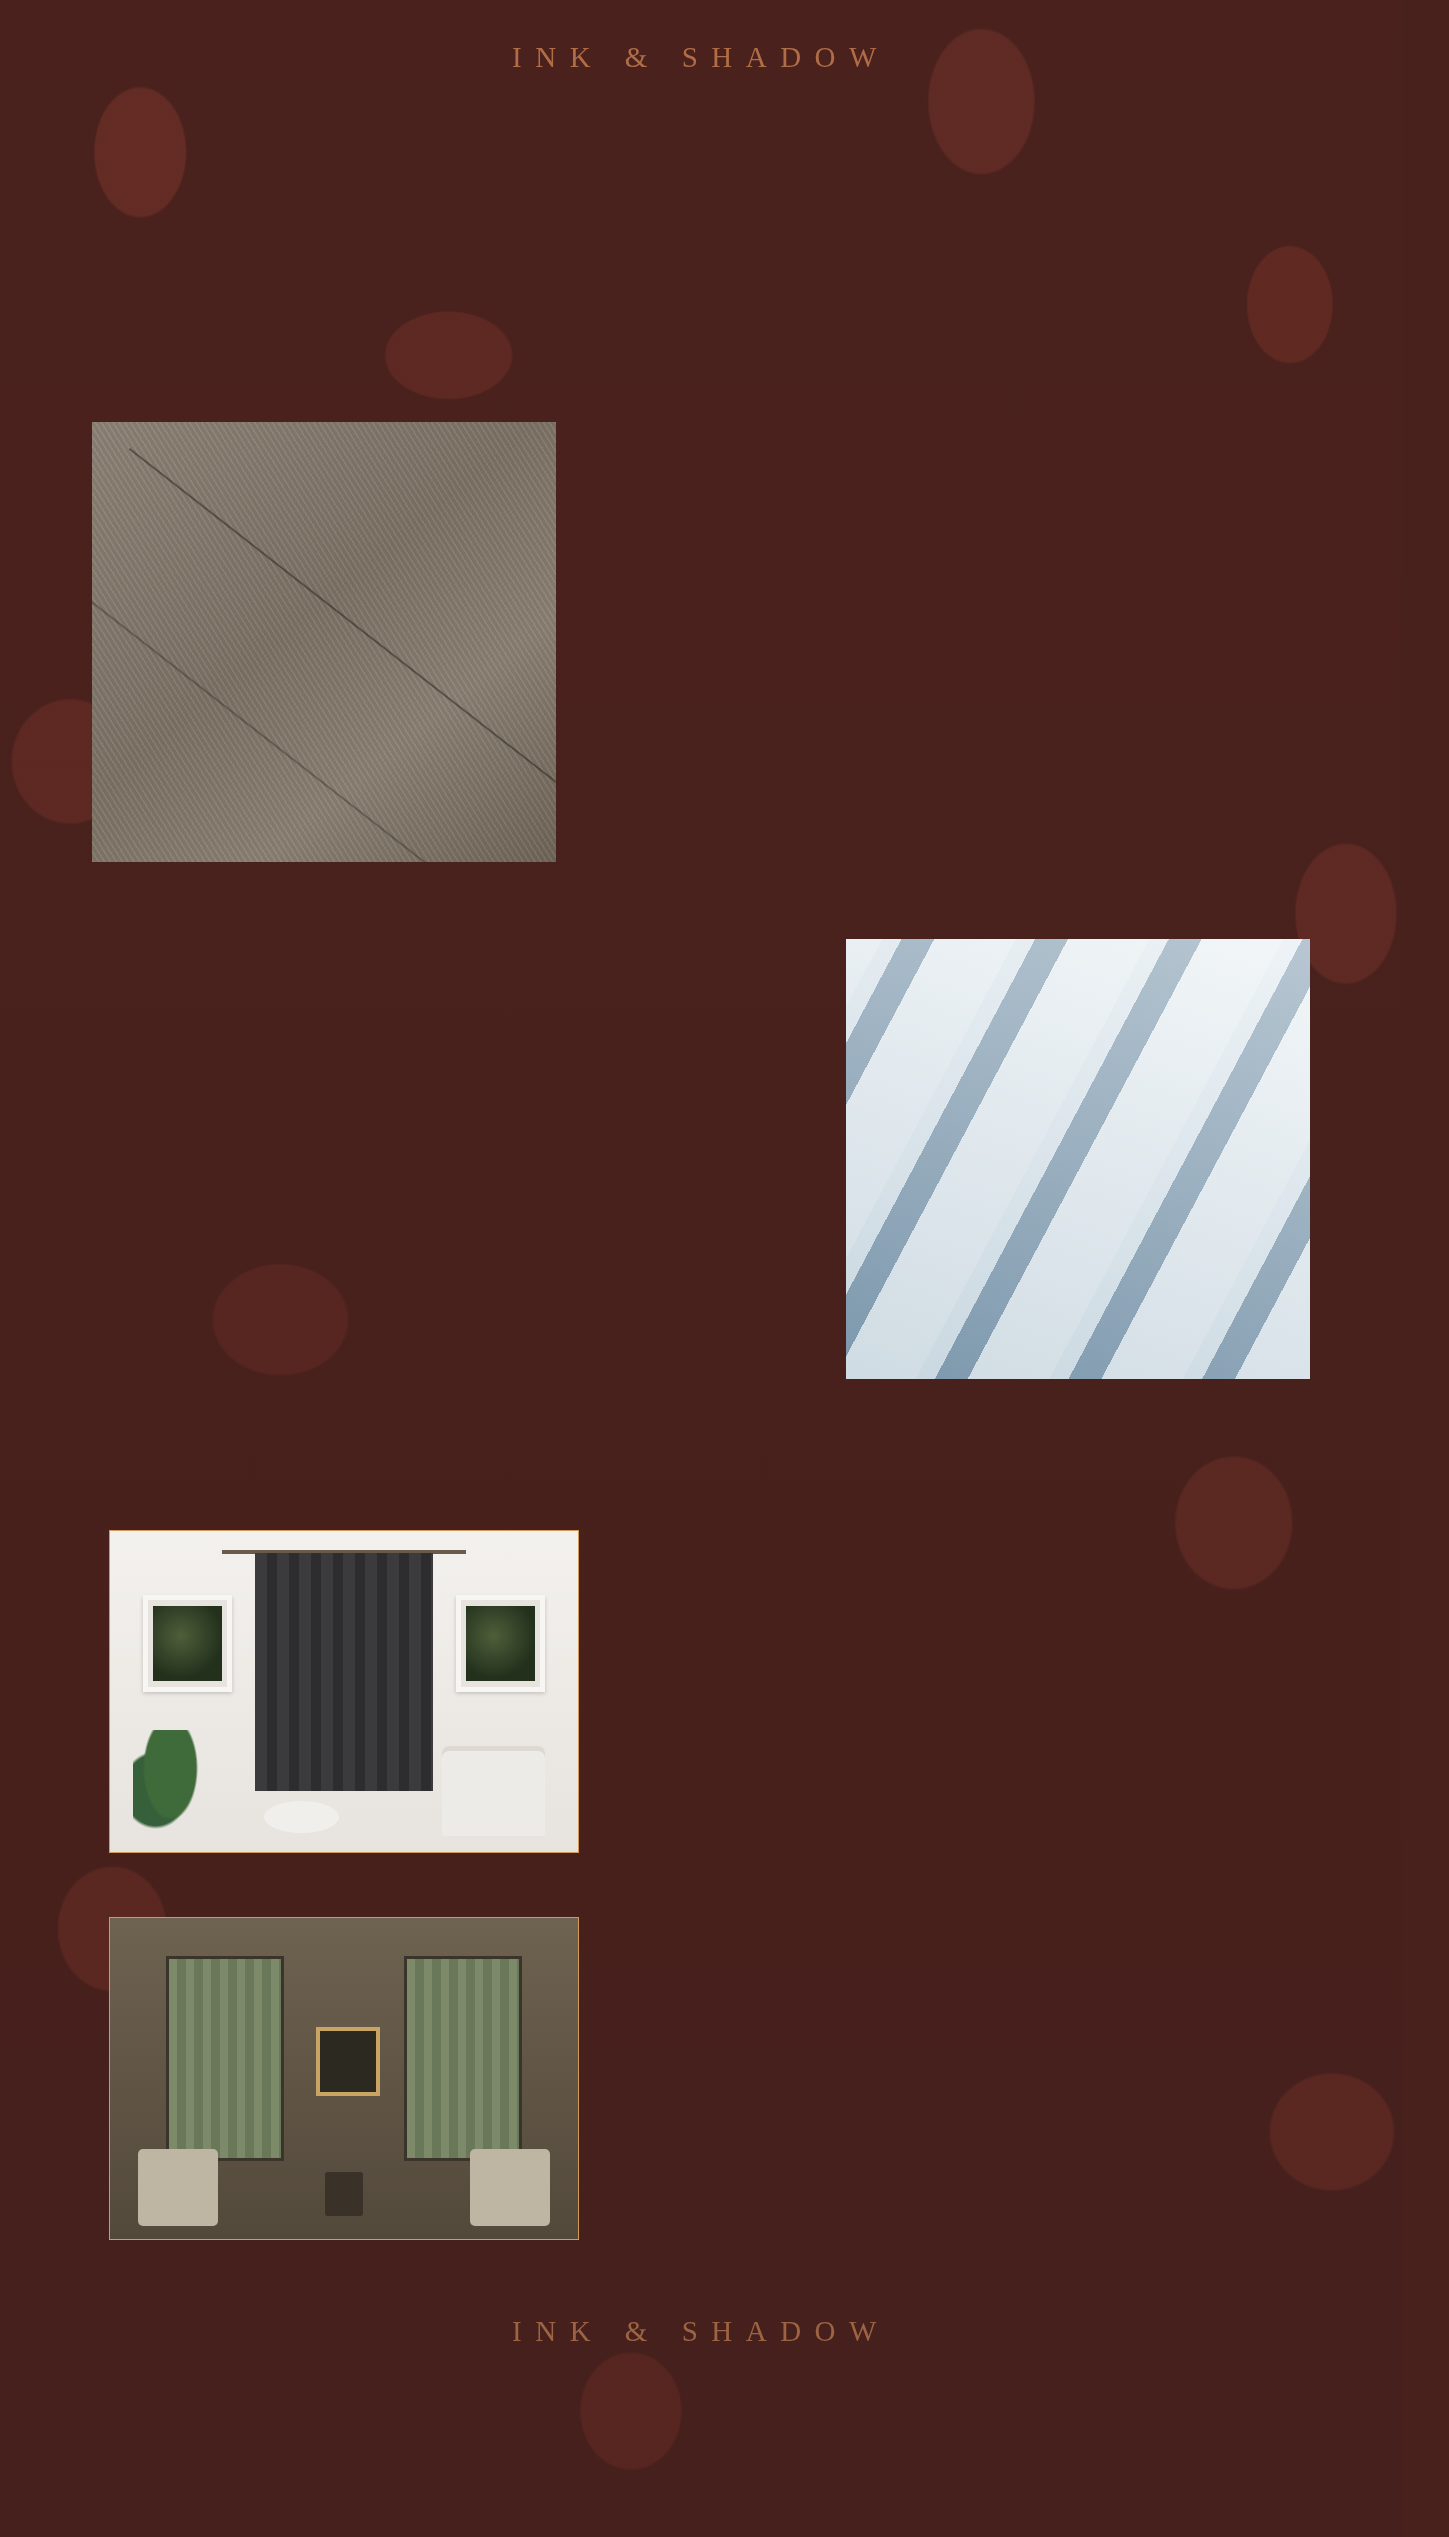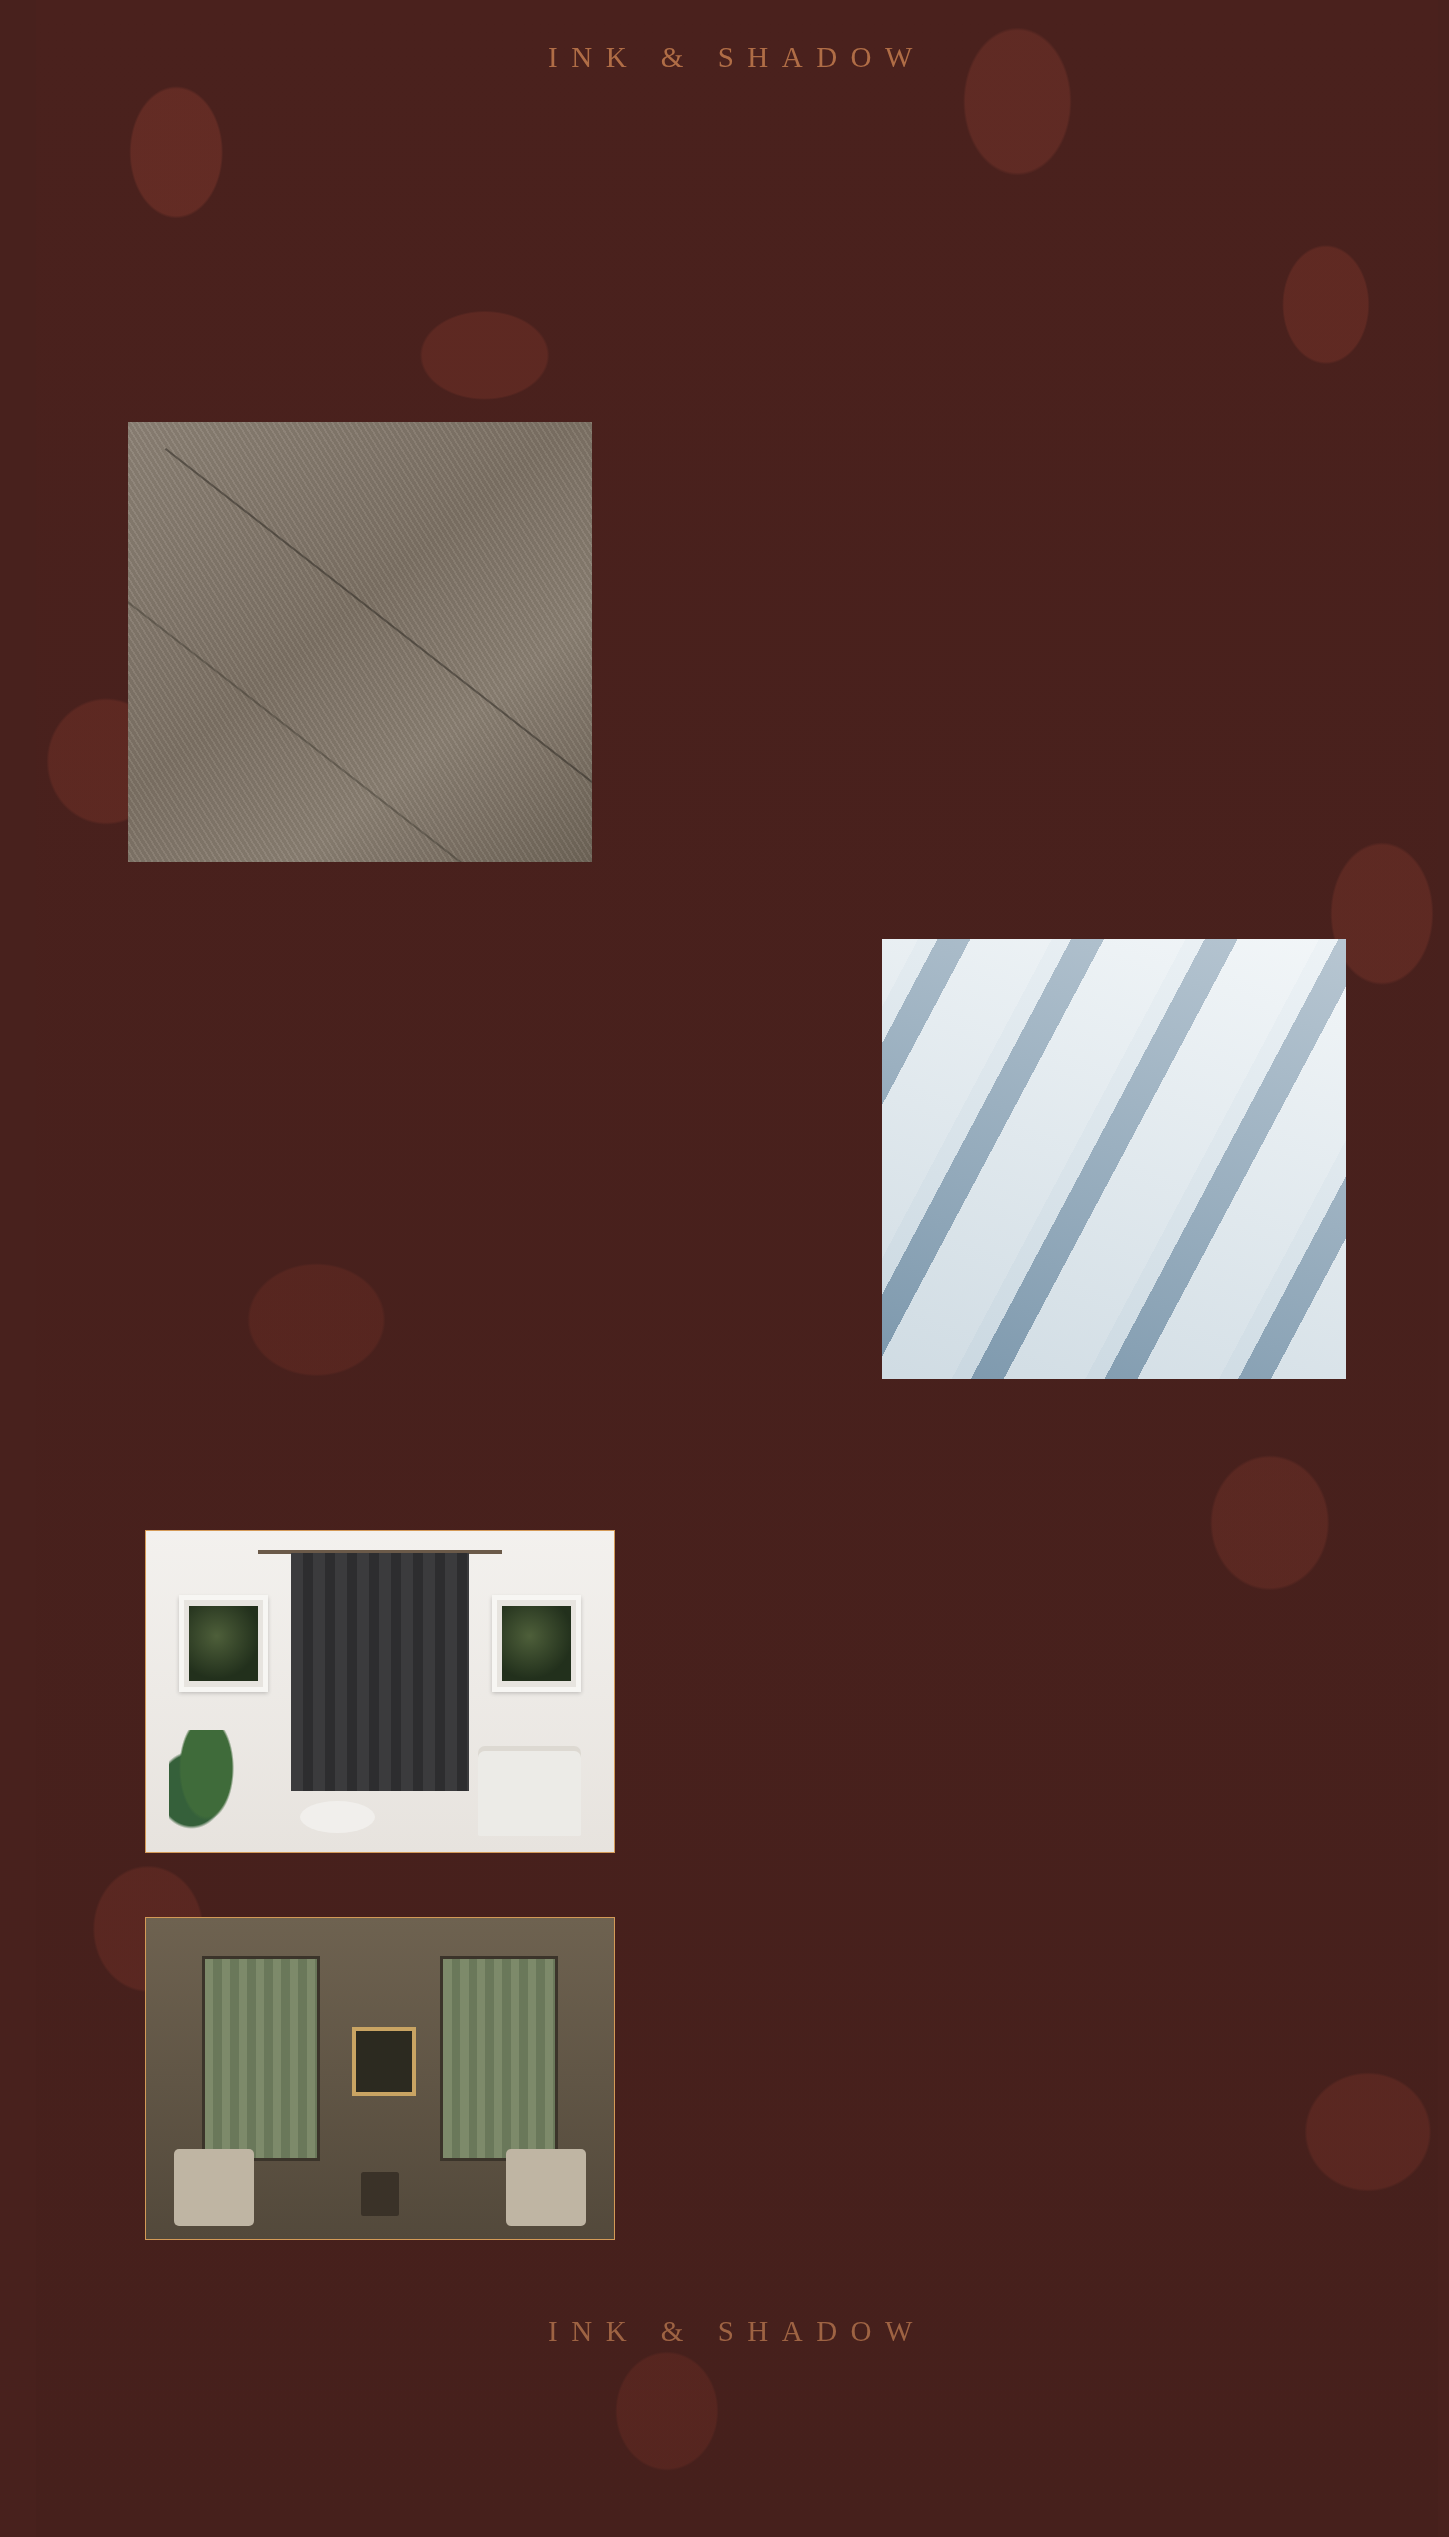--- a/index.html
+++ b/index.html
@@ -34,21 +34,20 @@
       radial-gradient(ellipse 135px 127px at 95% 84%, rgba(118,50,40,0.4) 0 45%, rgba(118,50,40,0) 47%),
       radial-gradient(ellipse 110px 127px at 45% 95%, rgba(116,48,38,0.35) 0 45%, rgba(116,48,38,0) 47%),
       linear-gradient(#4a211d, #46201c);
   }
 
   .page {
     position: relative;
     width: 1402px;
     height: 2538px;
     box-sizing: border-box;
-    margin-left: 36px;
   }
 
   
   .brand-top {
     text-align: center;
     padding-top: 41px;
     letter-spacing: 13.5px;
     font-size: 29px;
     color: #b9744a;
     font-family: "Liberation Serif", serif;

